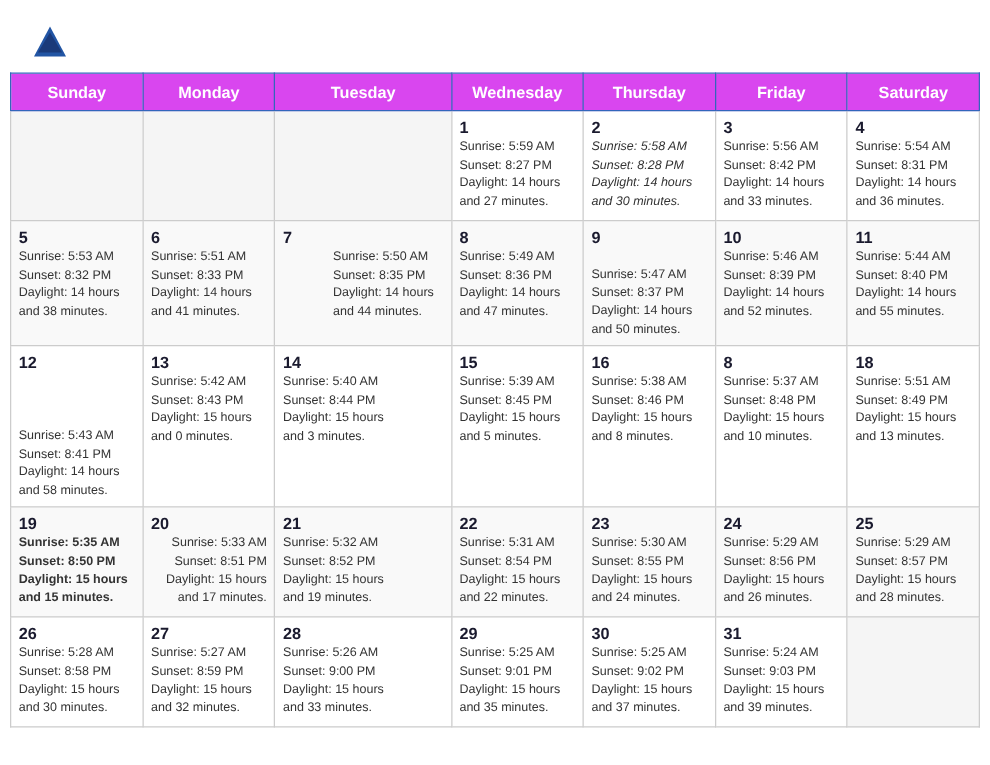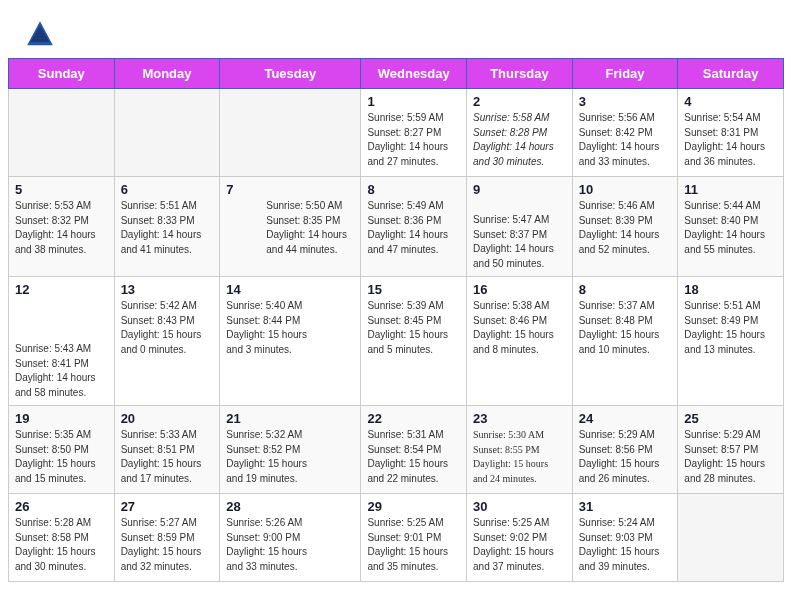--- a/index.html
+++ b/index.html
@@ -255,49 +255,49 @@
             <div class="day-number">18</div>
             <div class="day-info" style="white-space: pre-line;">Sunrise: 5:51 AM
 Sunset: 8:49 PM
 Daylight: 15 hours
 and 13 minutes.</div>
           </td>
         </tr>
         <tr>
           <td>
             <div class="day-number">19</div>
-            <div class="day-info" style="white-space: pre-line;">Sunrise: 5:35 AM
+            <div class="day-info" style="white-space: pre-line; font-weight: bold;">Sunrise: 5:35 AM
 Sunset: 8:50 PM
 Daylight: 15 hours
 and 15 minutes.</div>
           </td>
           <td>
             <div class="day-number">20</div>
-            <div class="day-info" style="white-space: pre-line;">Sunrise: 5:33 AM
+            <div class="day-info" style="white-space: pre-line; text-align: right;">Sunrise: 5:33 AM
 Sunset: 8:51 PM
 Daylight: 15 hours
 and 17 minutes.</div>
           </td>
           <td>
             <div class="day-number">21</div>
             <div class="day-info" style="white-space: pre-line;">Sunrise: 5:32 AM
 Sunset: 8:52 PM
 Daylight: 15 hours
 and 19 minutes.</div>
           </td>
           <td>
             <div class="day-number">22</div>
             <div class="day-info" style="white-space: pre-line;">Sunrise: 5:31 AM
 Sunset: 8:54 PM
 Daylight: 15 hours
 and 22 minutes.</div>
           </td>
           <td>
             <div class="day-number">23</div>
-            <div class="day-info" style="white-space: pre-line; font-family: Liberation Serif, serif;">Sunrise: 5:30 AM
+            <div class="day-info" style="white-space: pre-line;">Sunrise: 5:30 AM
 Sunset: 8:55 PM
 Daylight: 15 hours
 and 24 minutes.</div>
           </td>
           <td>
             <div class="day-number">24</div>
             <div class="day-info" style="white-space: pre-line;">Sunrise: 5:29 AM
 Sunset: 8:56 PM
 Daylight: 15 hours
 and 26 minutes.</div>

